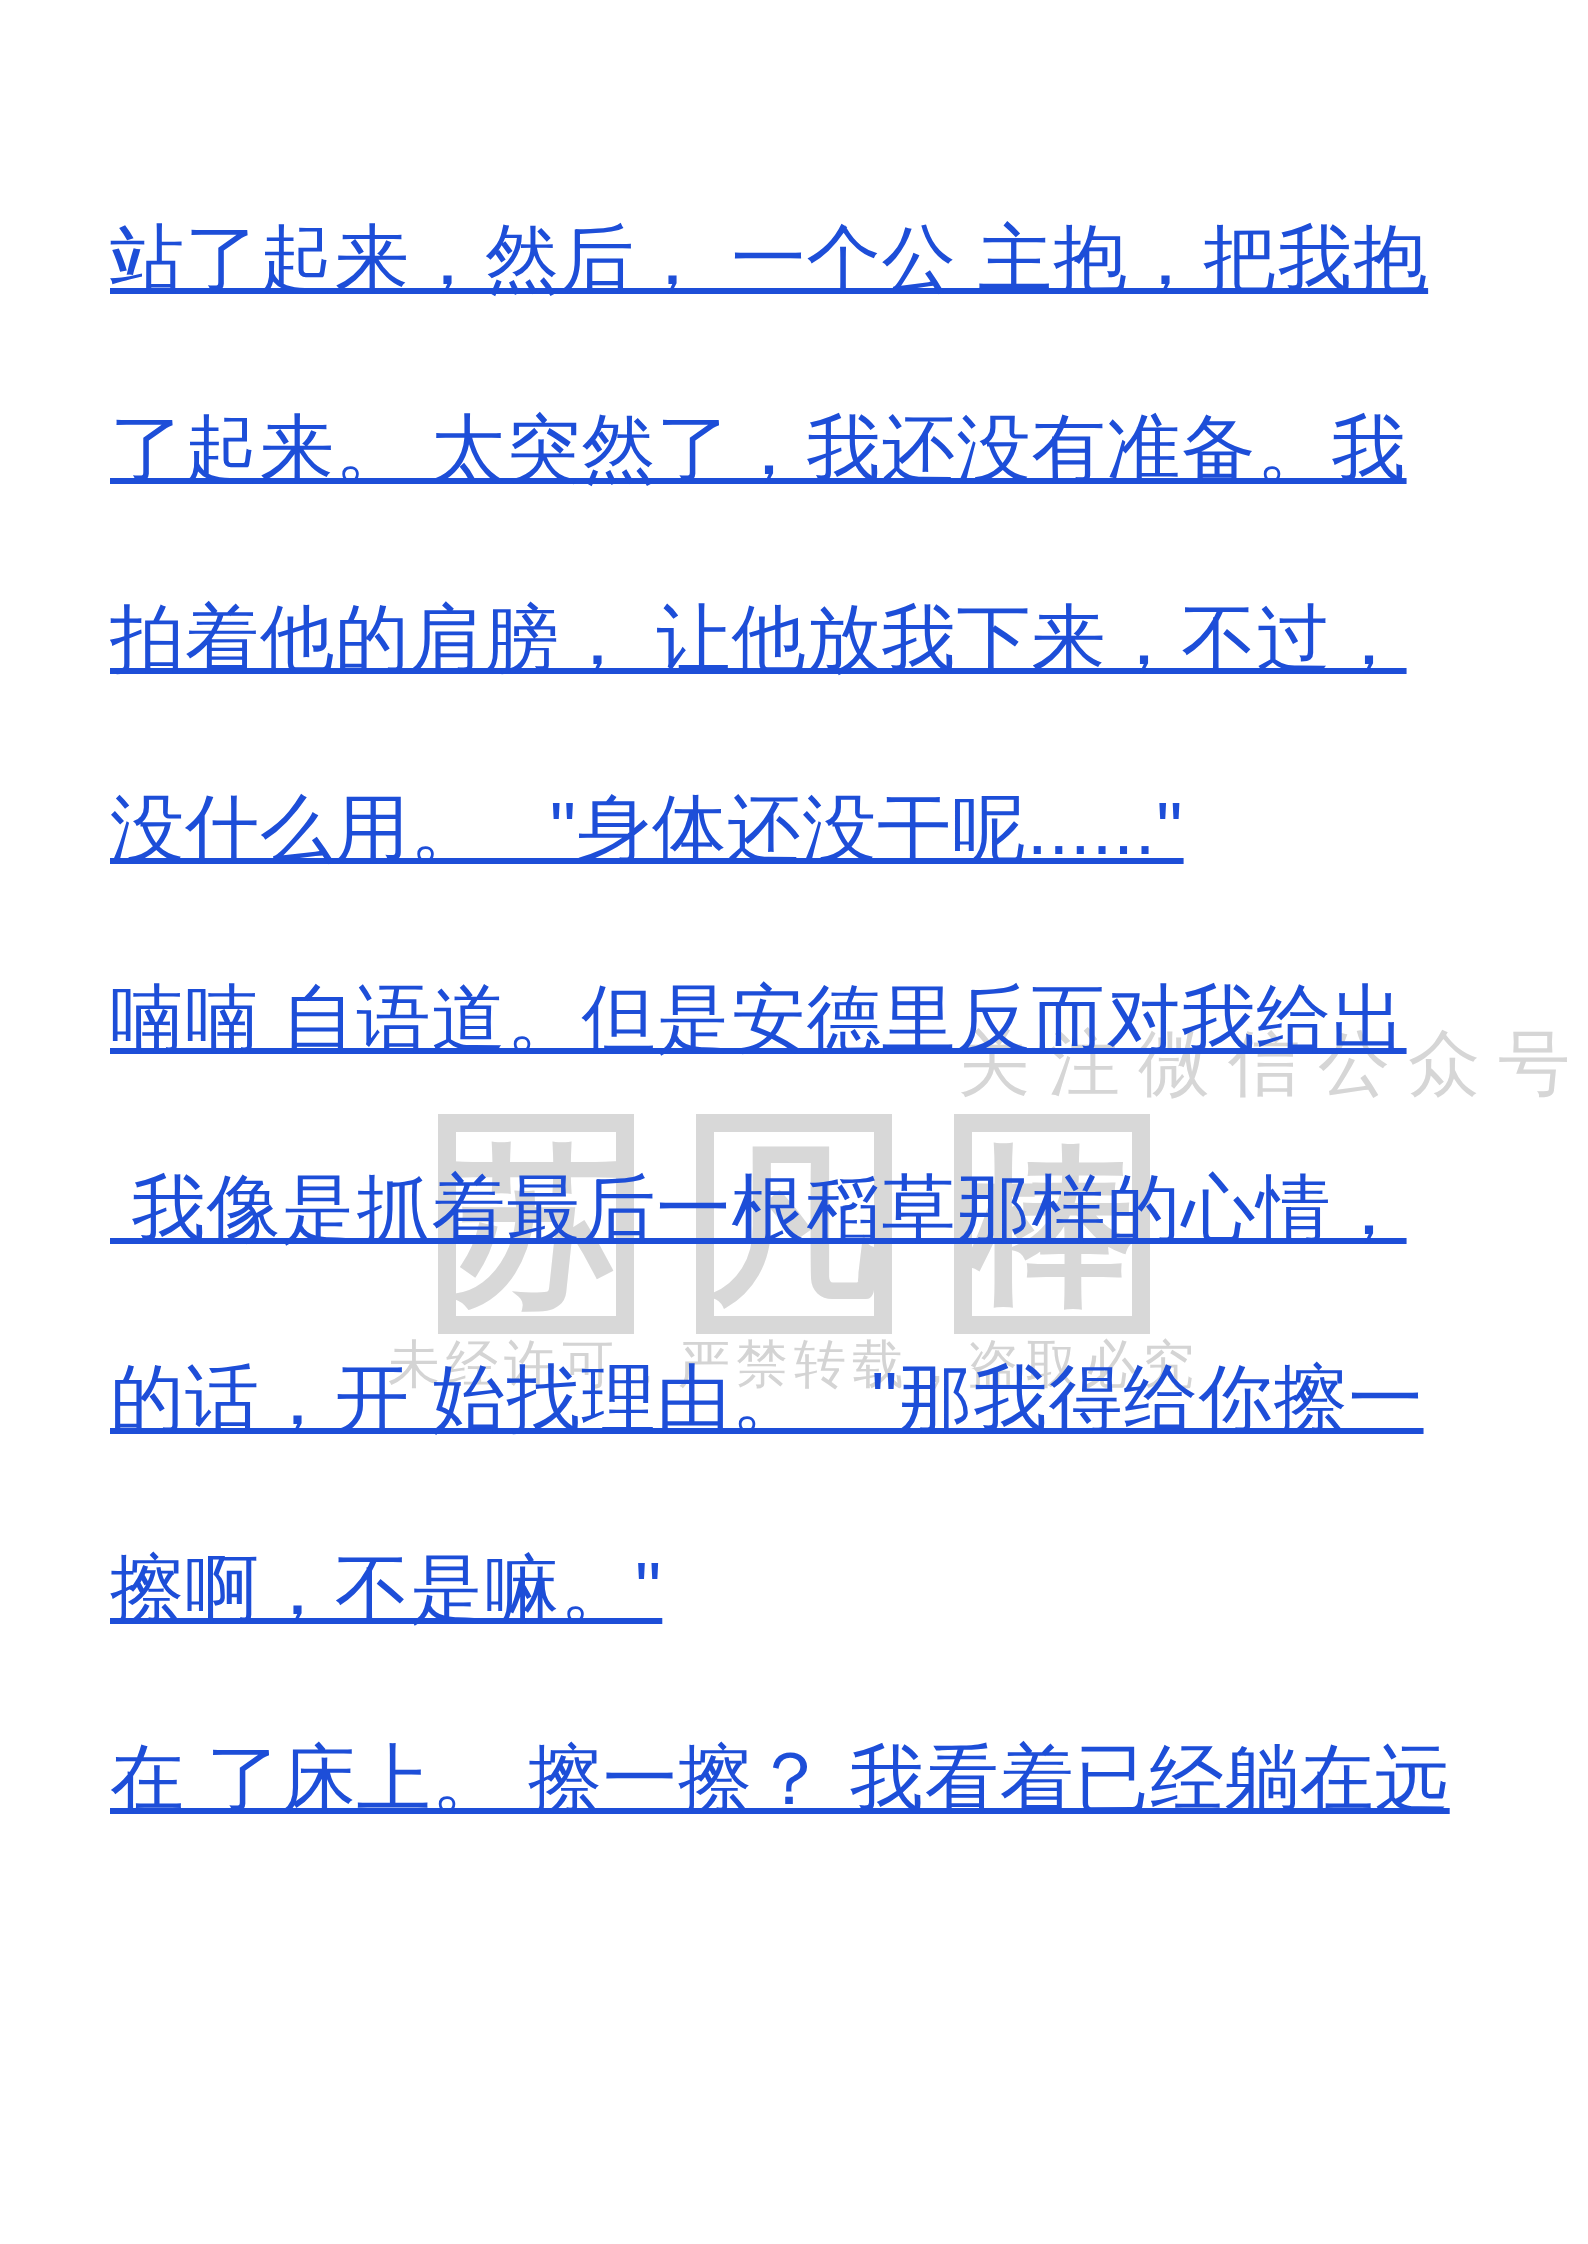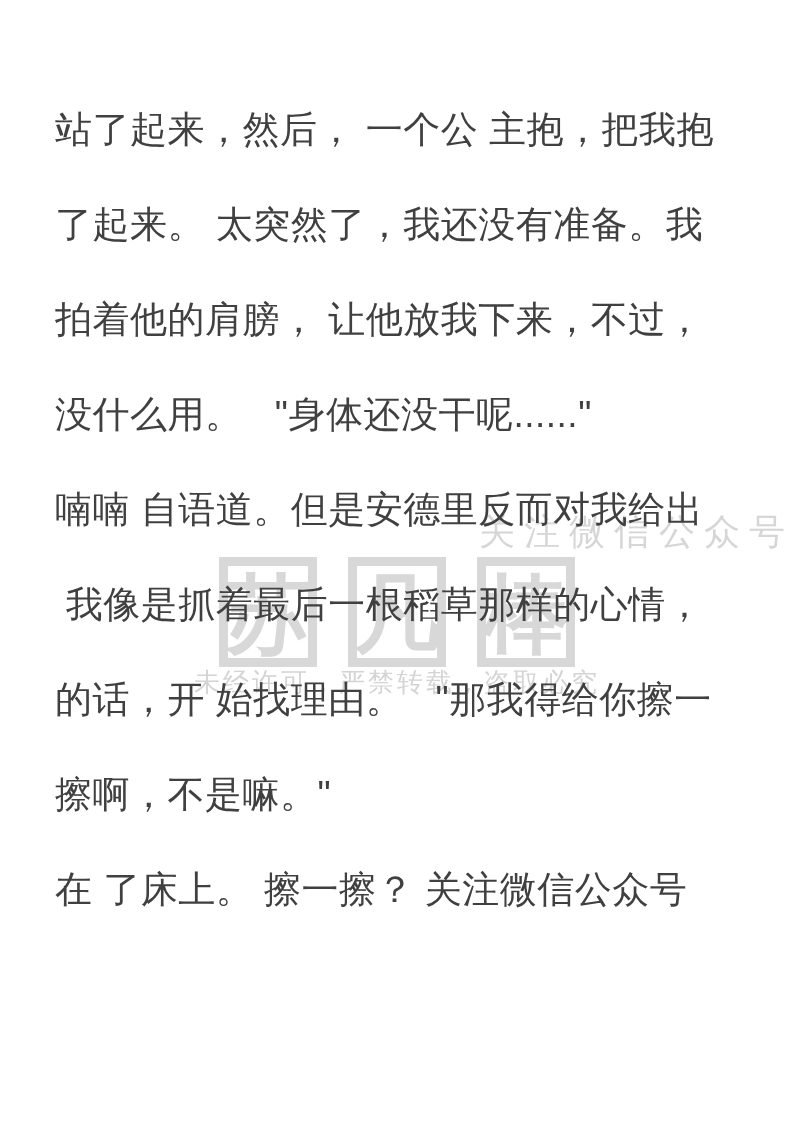--- a/index.html
+++ b/index.html
@@ -83,23 +83,24 @@
     position: absolute;
     left: 55px;
     top: 82px;
     right: 30px;
     z-index: 1;
   }
   .line {
     height: 95px;
     line-height: 95px;
     font-size: 37px;
-    color: #404040;
+    color: #1d4ed8;
     white-space: pre;
     letter-spacing: 0.5px;
+    text-decoration: underline;
   }
 </style>
 </head>
 <body>
 
 <div class="page">
 
   <div class="watermark">
     <div class="wm-top-text">关注微信公众号</div>
 
@@ -120,16 +121,16 @@
 
   <div class="text-layer">
     <div class="line">站了起来，然后， 一个公 主抱，把我抱</div>
     <div class="line">了起来。 太突然了，我还没有准备。我</div>
     <div class="line">拍着他的肩膀， 让他放我下来，不过，</div>
     <div class="line">没什么用。   "身体还没干呢......"</div>
     <div class="line">喃喃 自语道。但是安德里反而对我给出</div>
     <div class="line"> 我像是抓着最后一根稻草那样的心情，</div>
     <div class="line">的话，开 始找理由。   "那我得给你擦一</div>
     <div class="line">擦啊，不是嘛。"</div>
-    <div class="line">在 了床上。 擦一擦？ 关注微信公众号</div>
+    <div class="line">在 了床上。 擦一擦？ 我看着已经躺在远</div>
   </div>
 
 </div>
 
 </body></html>

